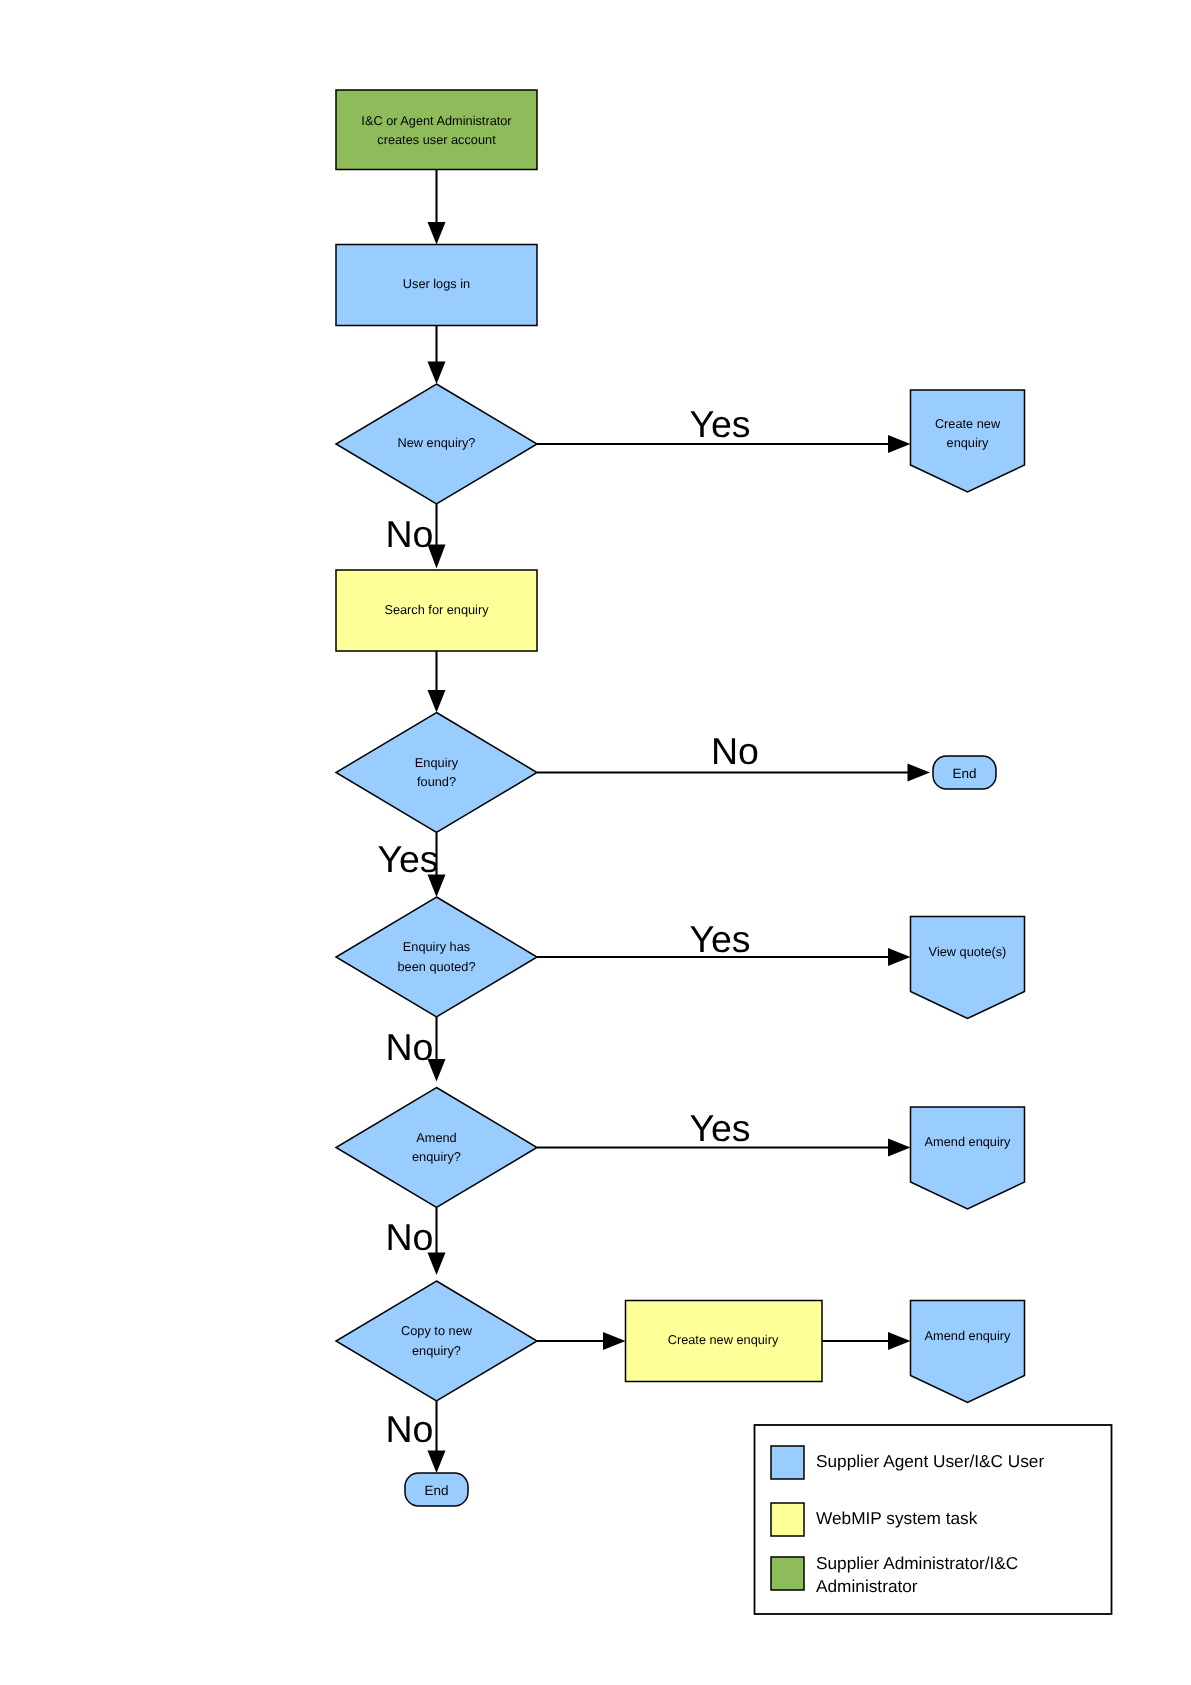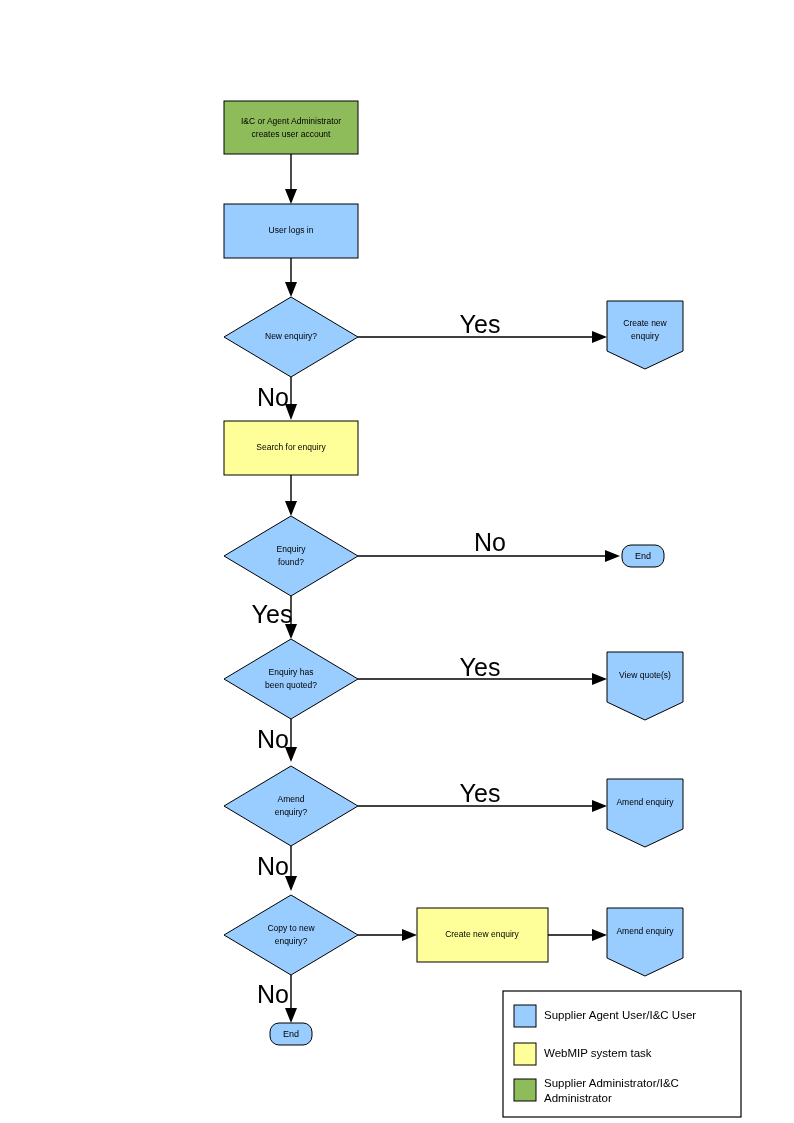--- a/index.html
+++ b/index.html
@@ -13,21 +13,20 @@
     position: relative;
     font-family: "Liberation Sans", sans-serif;
     overflow: hidden;
   }
   #flow-root {
     position: absolute;
     left: 0;
     top: 0;
     width: 794px;
     height: 1005px;
-    margin-top: 41px;
   }
   svg#flow-svg {
     display: block;
     width: 794px;
     height: 1123px;
   }
   .node-shape {
     stroke: #000000;
     stroke-width: 1;
   }

